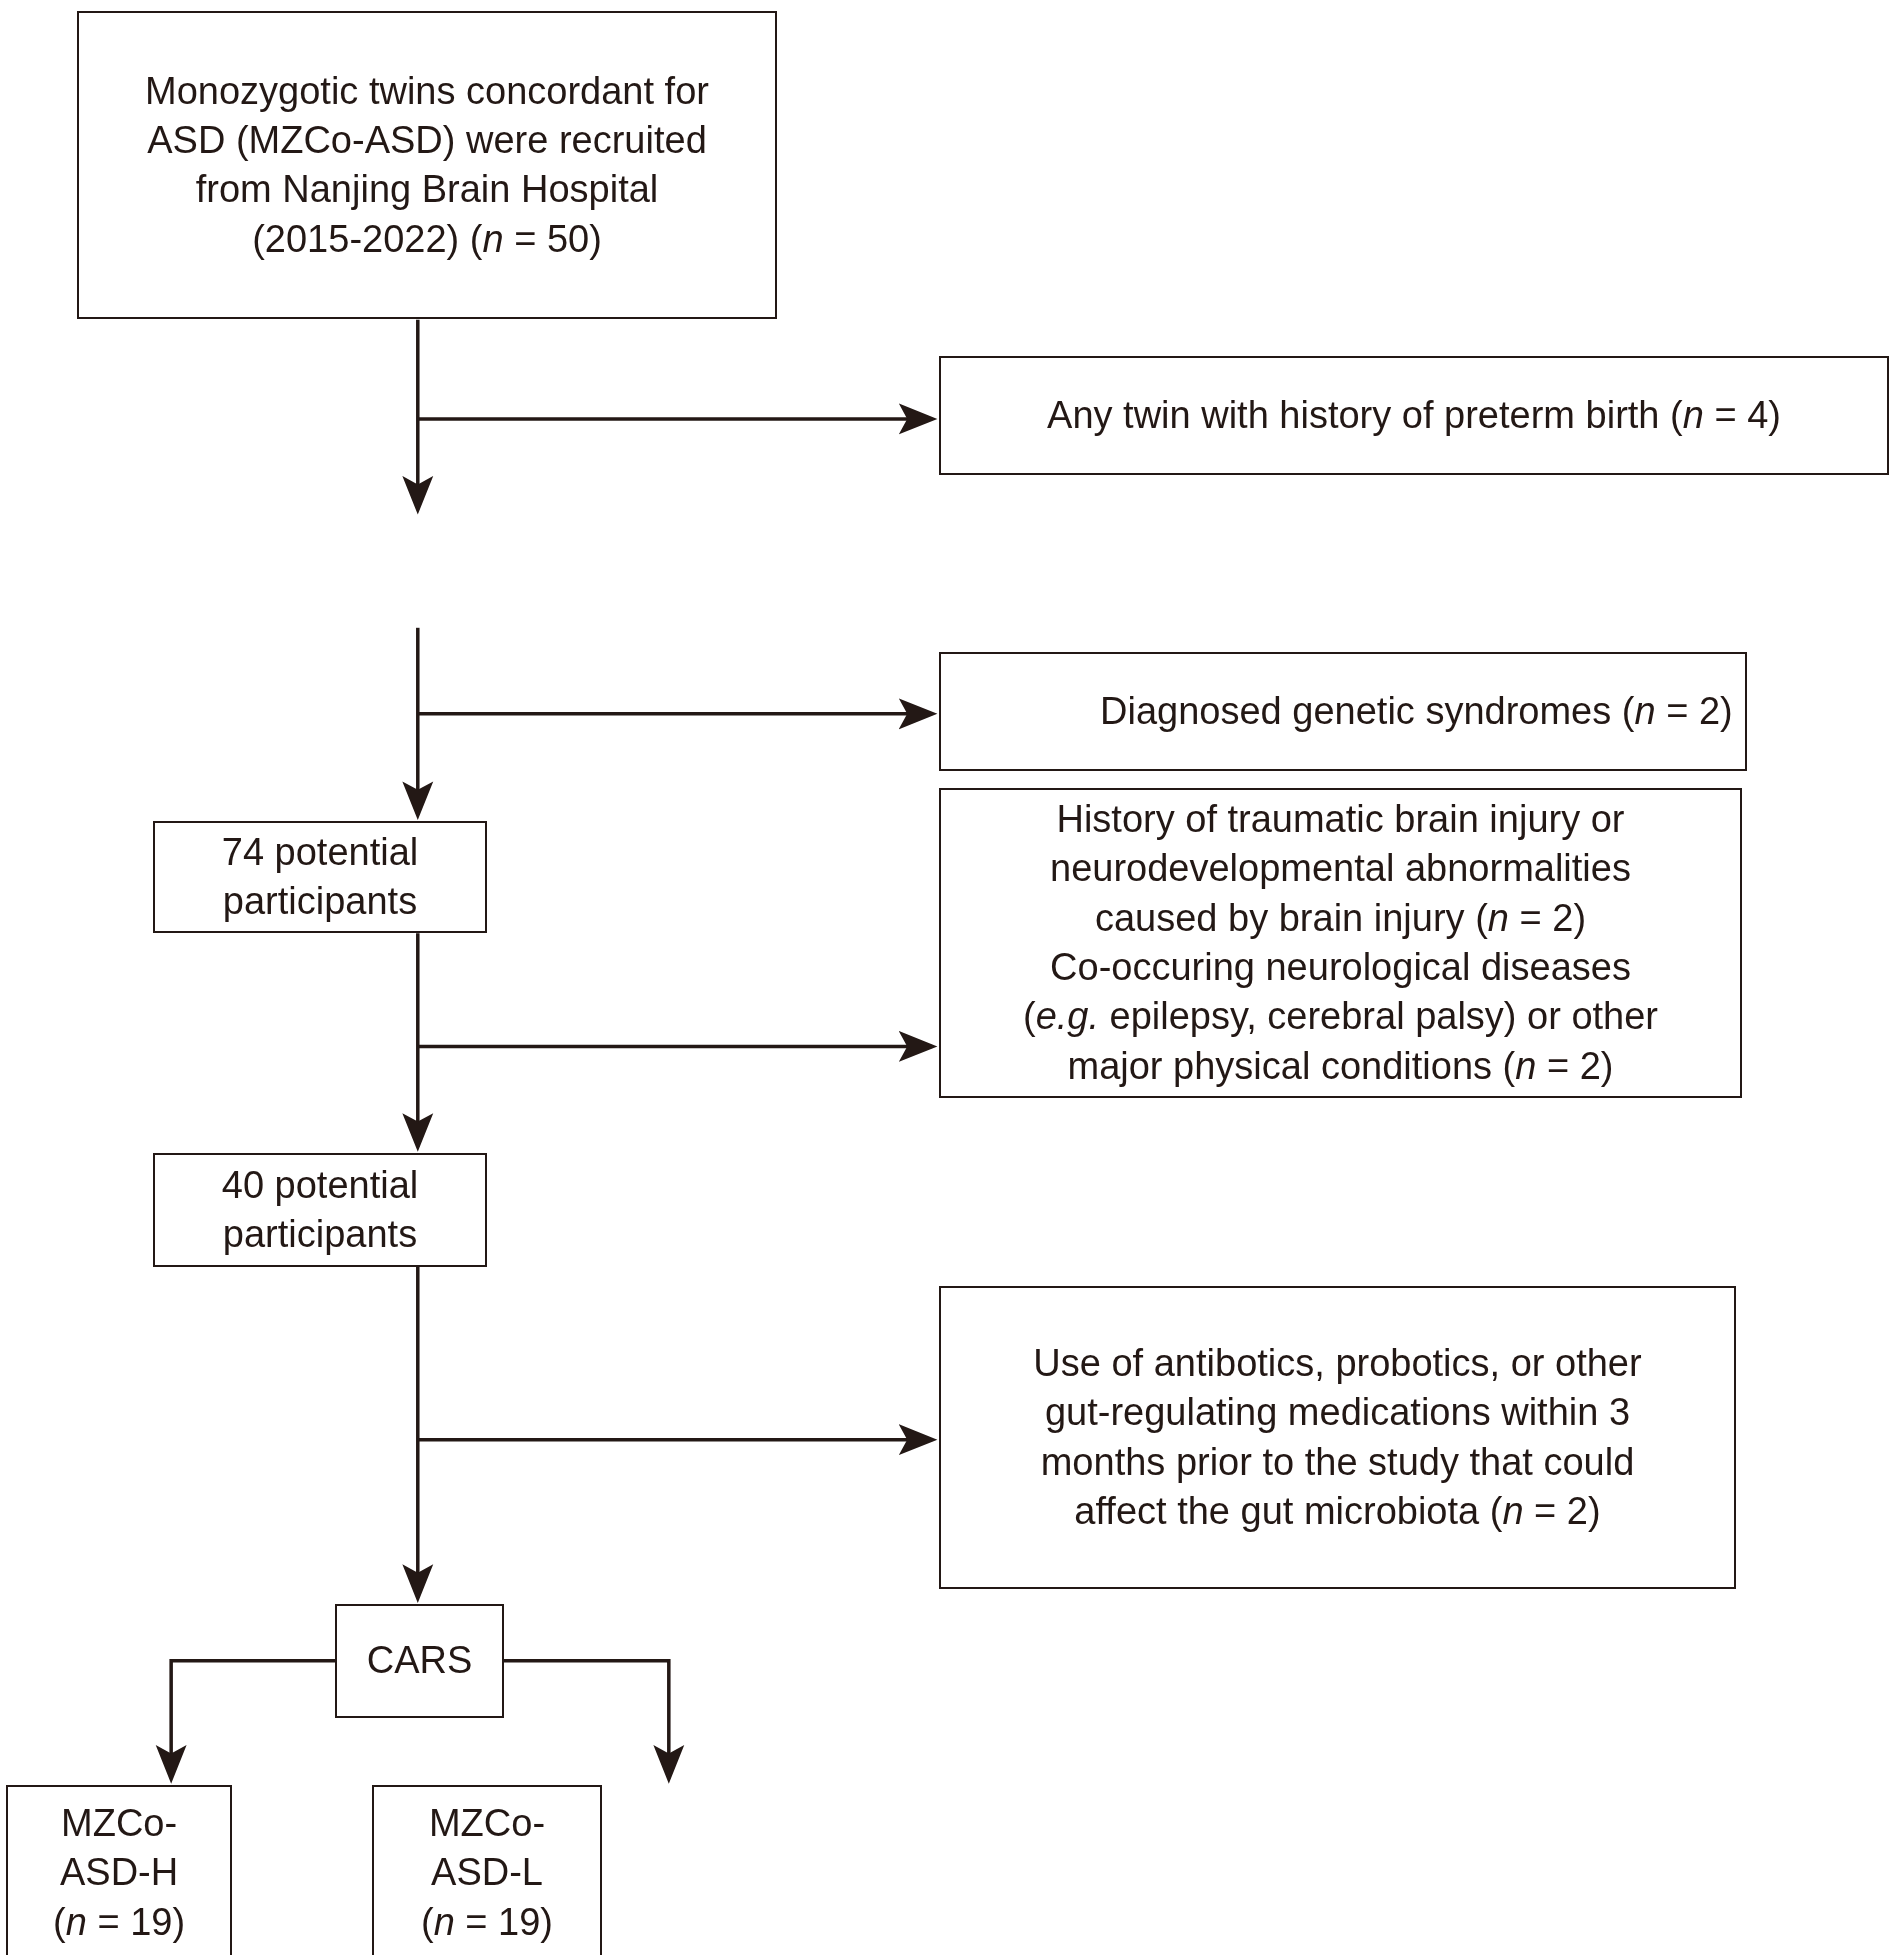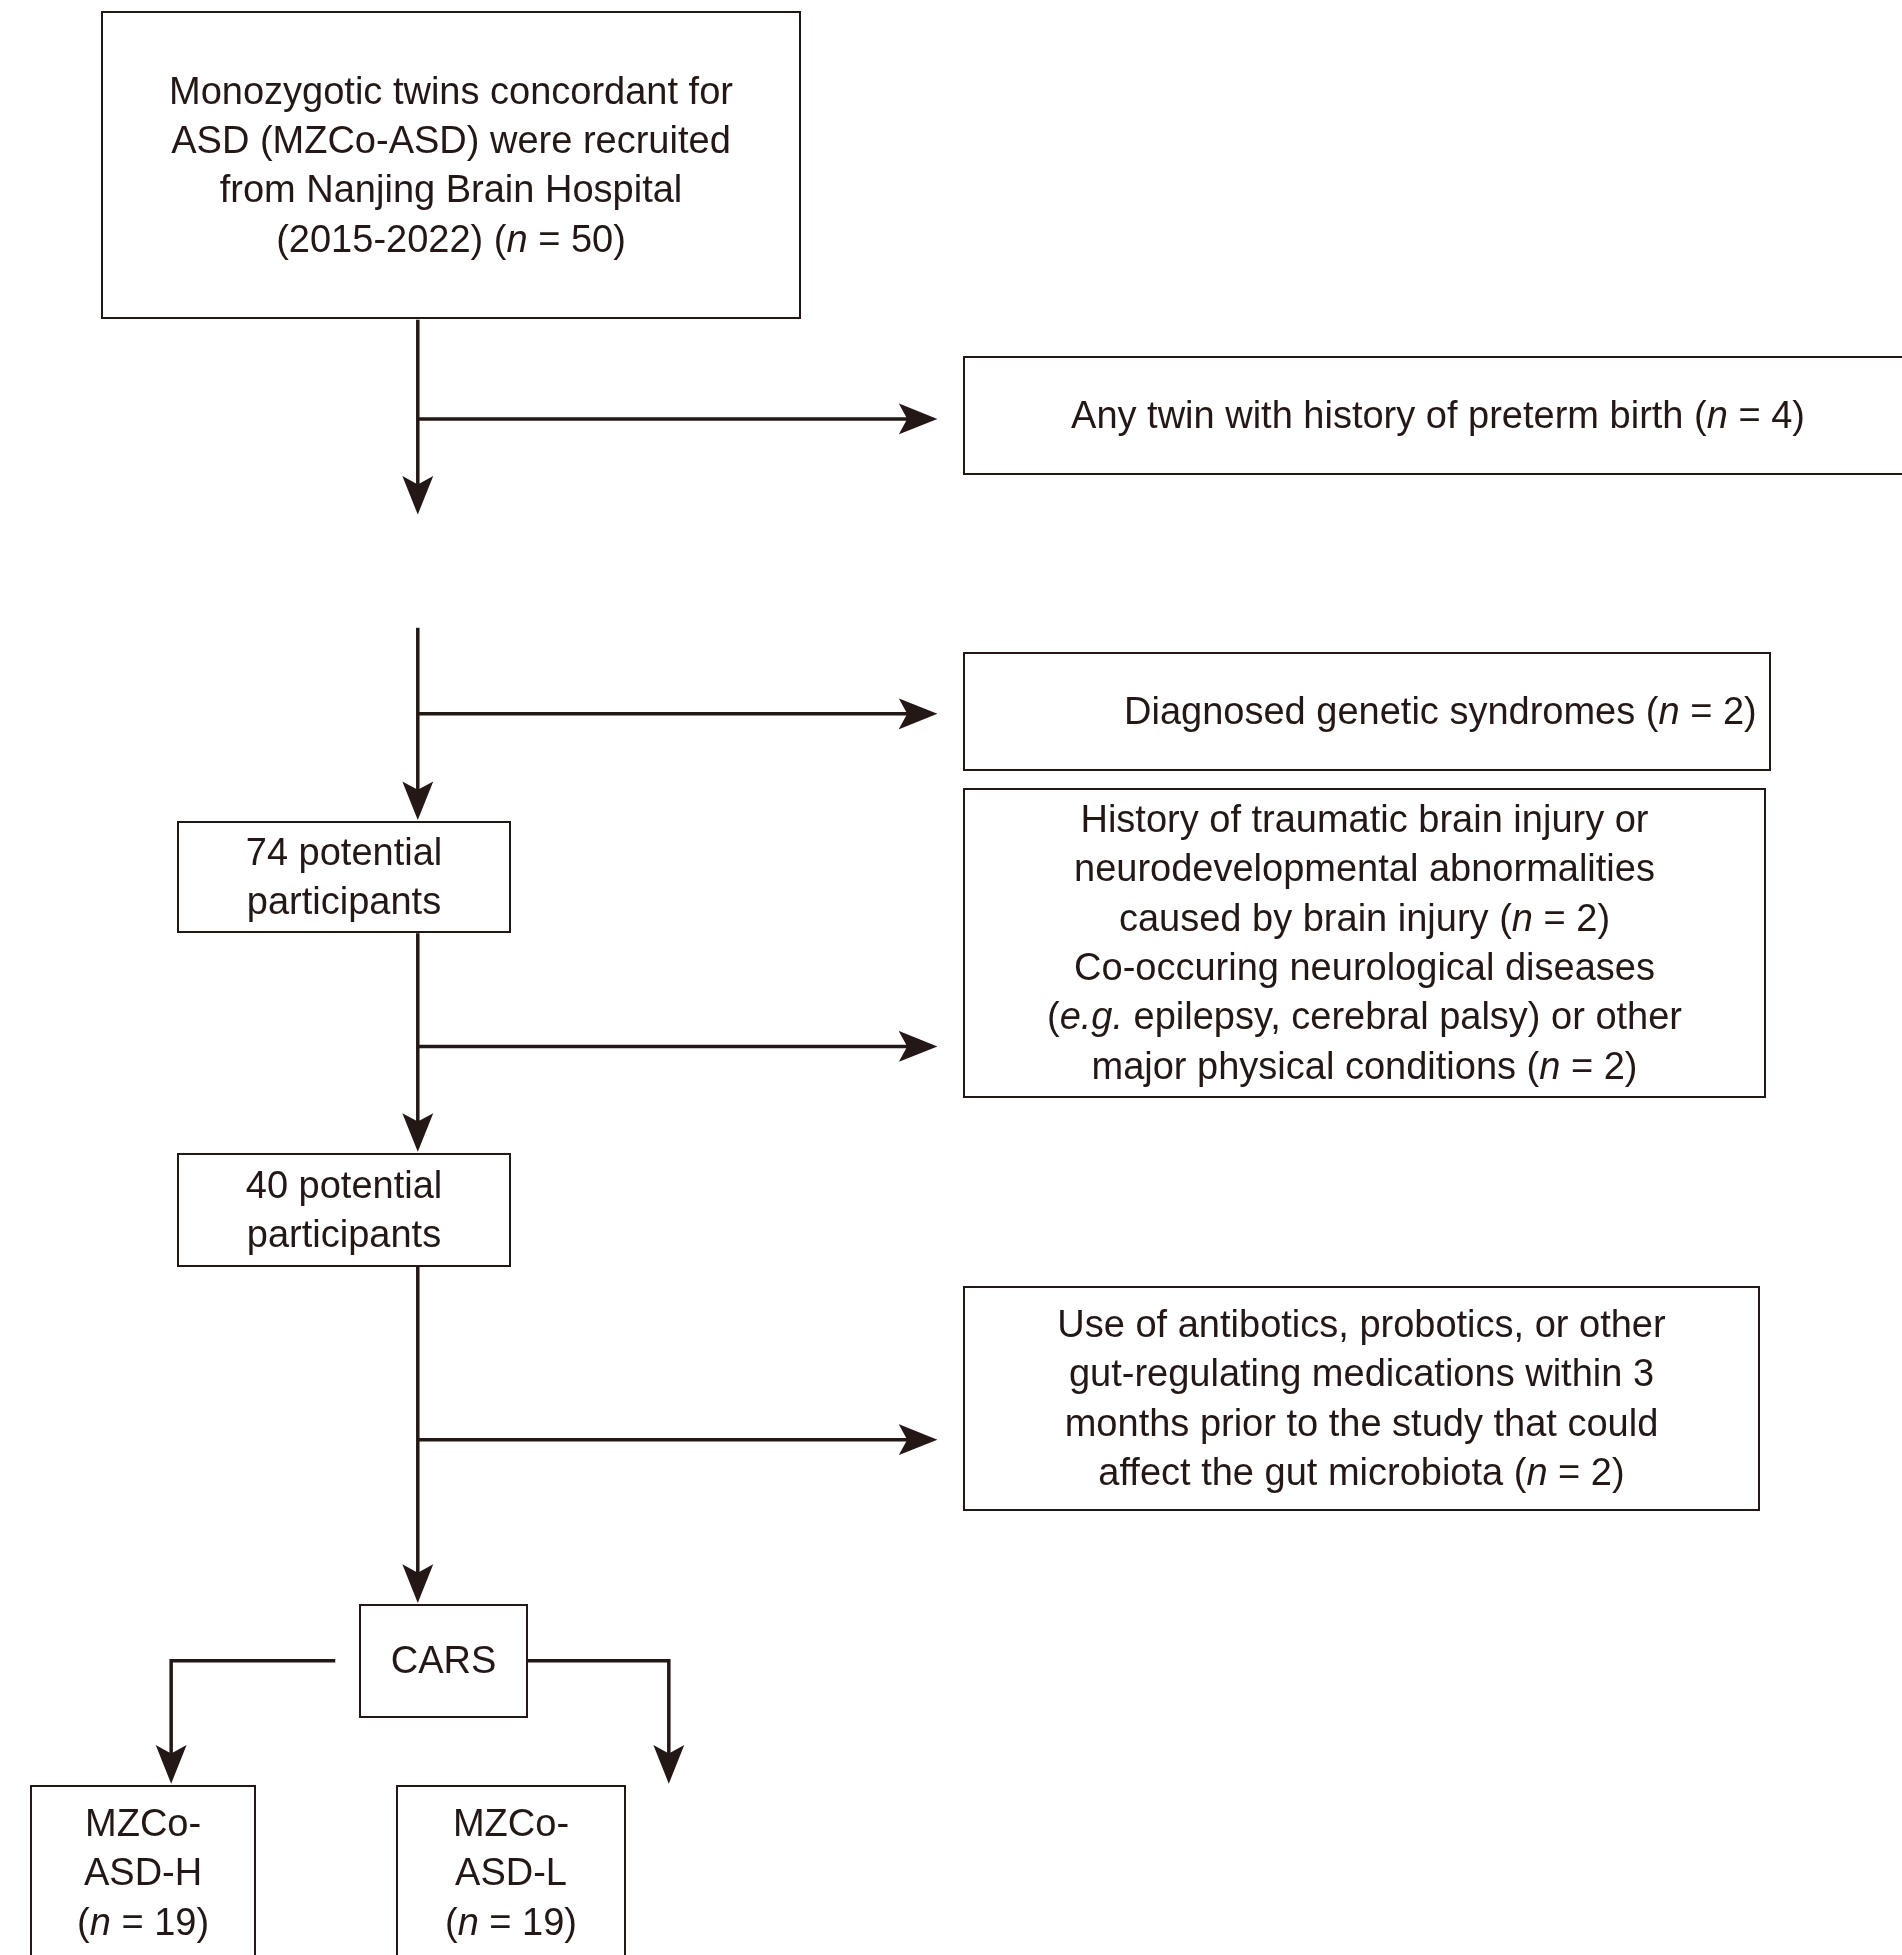--- a/index.html
+++ b/index.html
@@ -29,39 +29,38 @@
     background: #ffffff;
     display: flex;
     align-items: center;
     justify-content: center;
     text-align: center;
     color: #231815;
     font-size: 38px;
     line-height: 1.30;
     padding: 5.3px 12.3px;
     white-space: pre-line;
-    margin-left: 24px;
   }
   .node-text {
     display: block;
     width: 100%;
     white-space: pre-line;
   }
   
   #node-source   { left: 77px;   top: 11.4px;   width: 700px;  height: 308px; }
   #node-n46      { left: 158px;  top: 515px;  width: 392px;  height: 112px; }
   #node-n44      { left: 153px;  top: 821px;  width: 334px;  height: 112px; }
   #node-n40      { left: 153px;  top: 1153px; width: 334px;  height: 114px; }
   #node-cars     { left: 335px;  top: 1604px; width: 169px;  height: 114px; }
   #node-high     { left: 6.1px;    top: 1785px; width: 226px;  height: 176px; font-size: 38px;}
   #node-low      { left: 372px;  top: 1785px; width: 230px;  height: 176px; font-size: 38px;}
   #node-ex1      { left: 939px; top: 356px;  width: 950px; height: 119px; }
   #node-ex2      { left: 939px; top: 652px;  width: 808px;  height: 119px; text-align: right; }
   #node-ex3      { left: 939px; top: 788px;  width: 803px;  height: 310px; }
-  #node-ex4      { left: 939px; top: 1286px; width: 797px;  height: 225px; }
+  #node-ex4      { left: 939px; top: 1286px; width: 797px;  height: 303px; }
   .em { font-style: italic; }
 </style>
 </head>
 <body>
 
 <div id="page">
 
   <svg id="flow-svg" viewBox="0 0 2167 2228" xmlns="http://www.w3.org/2000/svg">
     <defs>
       <marker id="arrow" markerWidth="12" markerHeight="12" refX="9.5" refY="5" orient="auto" markerUnits="strokeWidth">

